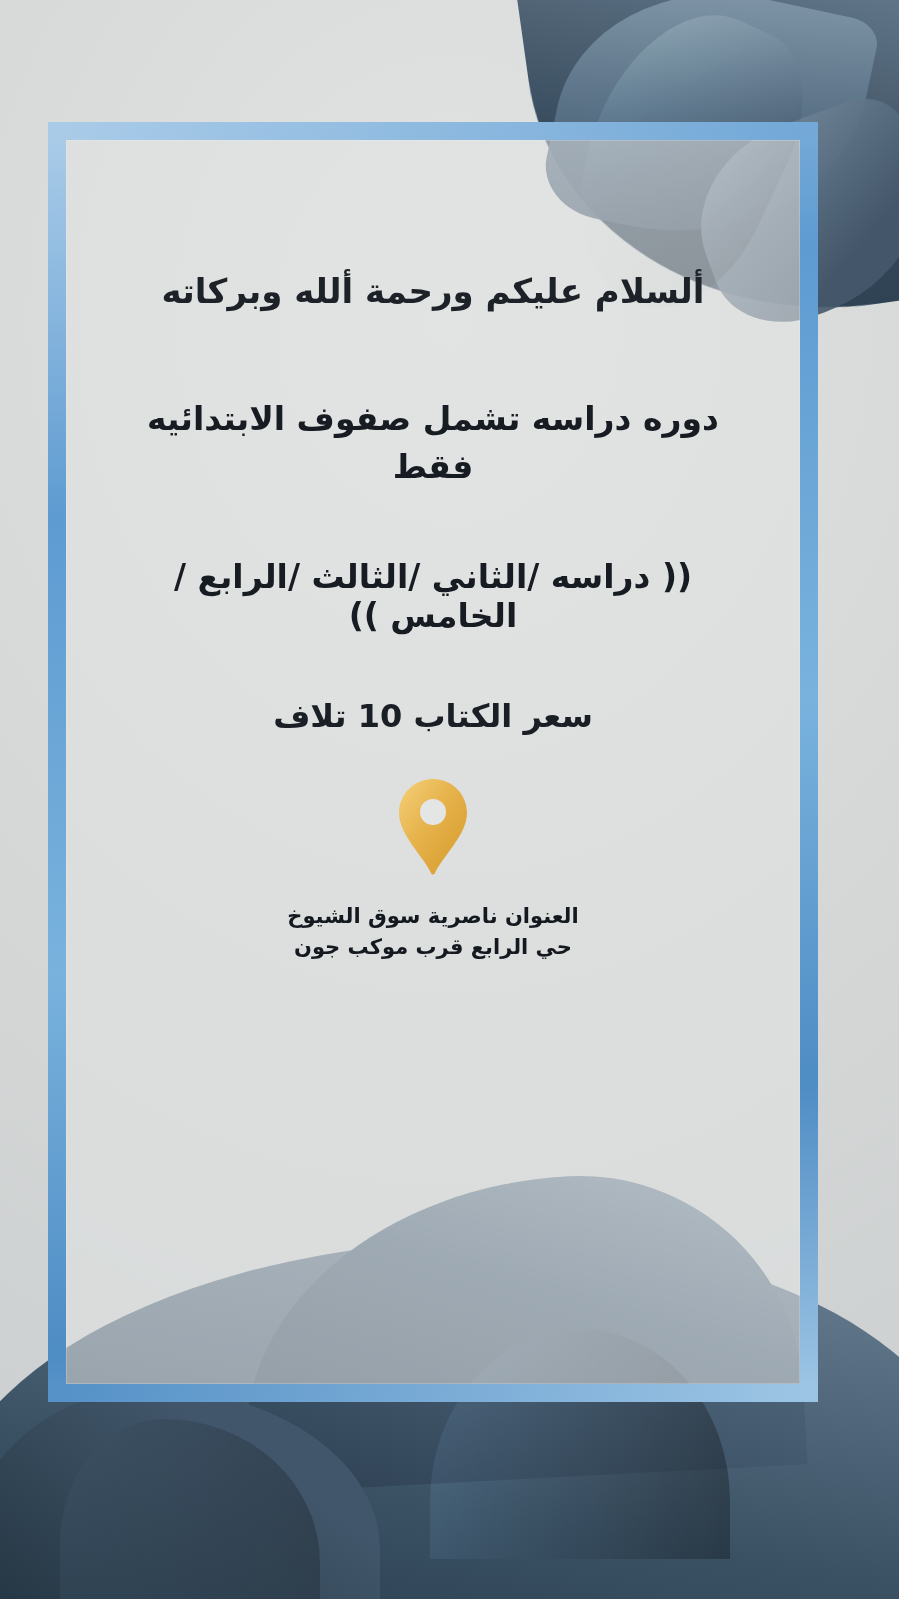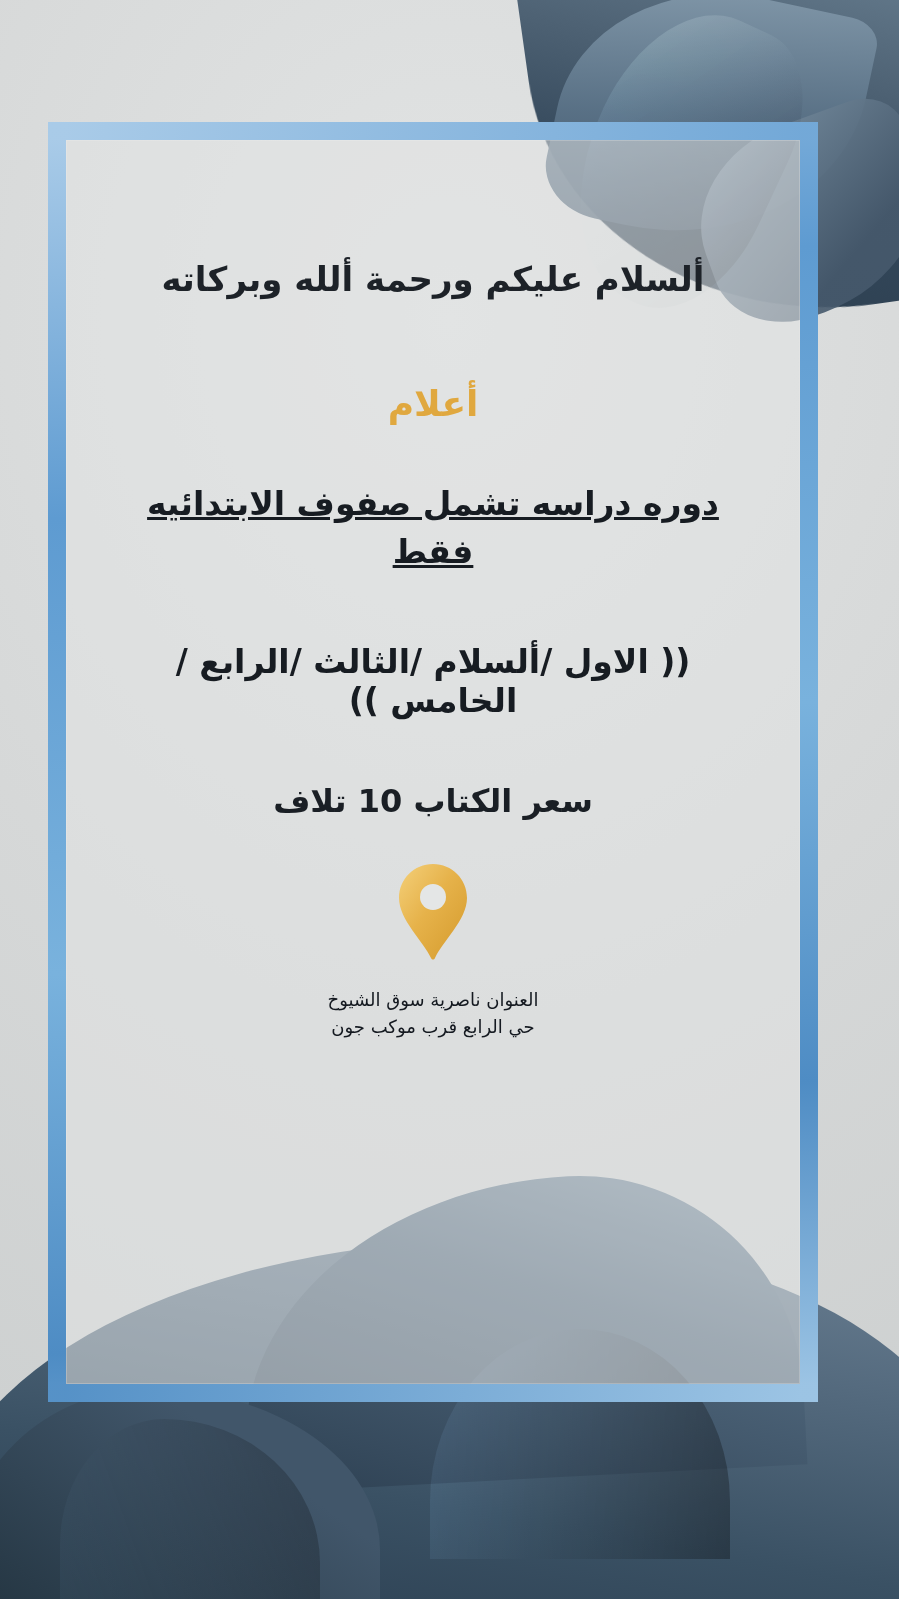--- a/index.html
+++ b/index.html
@@ -137,21 +137,21 @@
   .frame-inner {
     position: absolute;
     inset: 0;
     background: rgba(226,228,228,.55);
   }
 
   
   .content {
     position: absolute;
     left: 66px;
-    top: 124px;
+    top: 136px;
     width: 734px;
     height: 1244px;
     box-sizing: border-box;
     padding: 130px 48px 0 48px;
     text-align: center;
     color: #20252b;
   }
 
   .greeting {
     font-family: "DejaVu Sans", sans-serif;
@@ -174,21 +174,20 @@
   }
 
   .line-main {
     font-family: "DejaVu Sans", sans-serif;
     font-size: 33px;
     font-weight: 700;
     color: #171c22;
     margin: 0 0 66px 0;
     direction: rtl;
     line-height: 1.45;
-    text-decoration: underline;
   }
 
   .line-grades {
     font-family: "DejaVu Sans", sans-serif;
     font-size: 33px;
     font-weight: 700;
     color: #171c22;
     margin: 0 0 62px 0;
     direction: rtl;
   }
@@ -205,22 +204,22 @@
   .pin-wrap {
     margin: 0 0 24px 0;
     height: 100px;
     display: flex;
     align-items: center;
     justify-content: center;
   }
 
   .address {
     font-family: "DejaVu Sans", sans-serif;
-    font-size: 18px;
-    font-weight: 400;
+    font-size: 21px;
+    font-weight: 700;
     color: #141920;
     line-height: 1.5;
     direction: rtl;
     margin: 0;
   }
   .address div { white-space: nowrap; }
 </style>
 </head>
 <body>
 
@@ -240,25 +239,24 @@
   <div class="drape-b-fold2"></div>
 
   <div class="frame">
     <div class="frame-inner"></div>
   </div>
 
   <div class="content">
 
     <p class="greeting">ألسلام عليكم ورحمة ألله وبركاته</p>
 
-    <p class="headline">أعلام</p>
 
     <p class="line-main">دوره دراسه تشمل صفوف الابتدائيه فقط</p>
 
-    <p class="line-grades">(( الاول /ألسلام /الثالث /الرابع /الخامس ))</p>
+    <p class="line-grades">(( دراسه /الثاني /الثالث /الرابع /الخامس ))</p>
 
     <p class="line-price">سعر الكتاب 10 تلاف</p>
 
     <div class="pin-wrap">
       <svg width="74" height="100" viewBox="0 0 74 100">
         <defs>
           <linearGradient id="goldGrad" x1="0" y1="0" x2="1" y2="1">
             <stop offset="0%" stop-color="#f4d07a"></stop>
             <stop offset="45%" stop-color="#e6b24a"></stop>
             <stop offset="100%" stop-color="#d49a2c"></stop>

